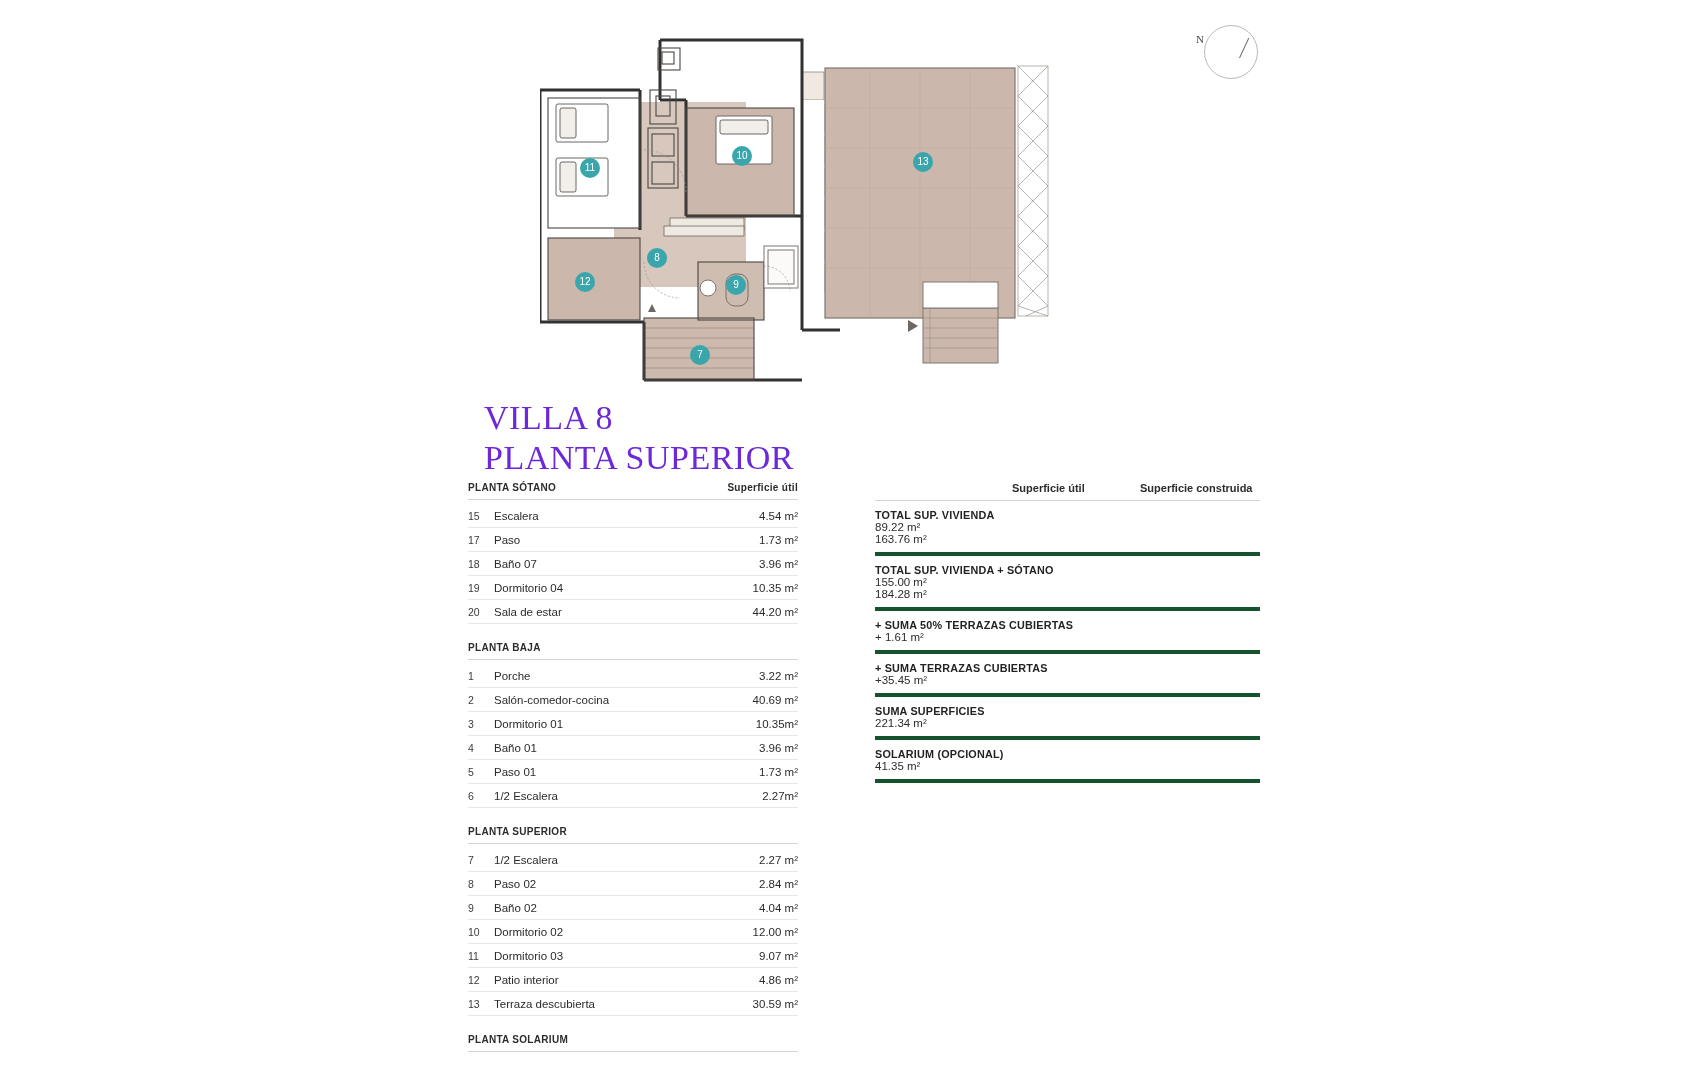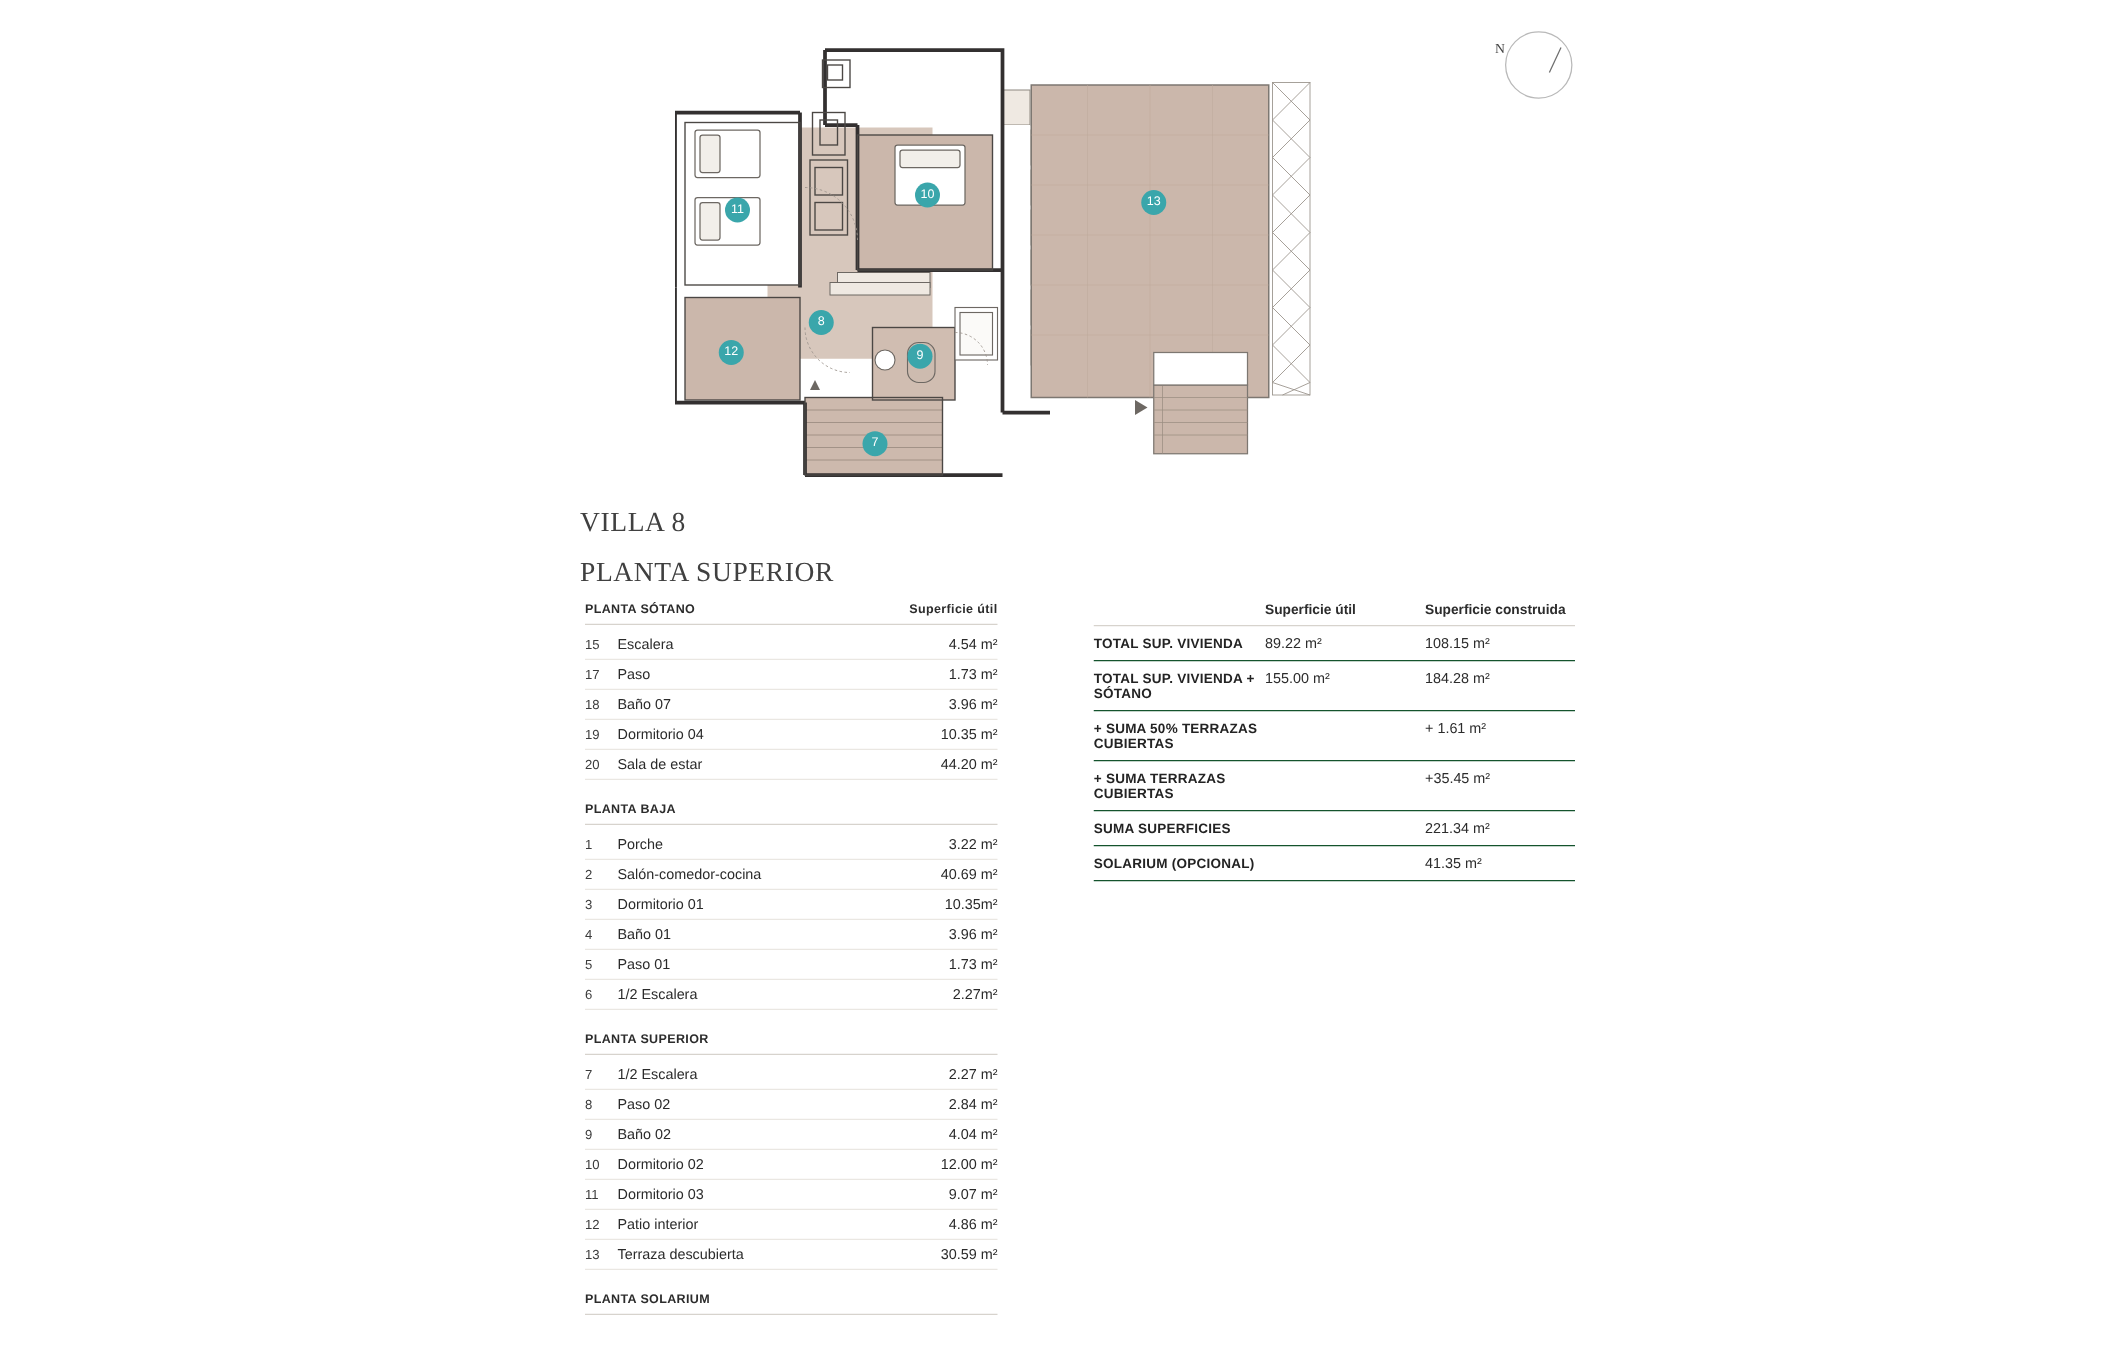--- a/index.html
+++ b/index.html
@@ -66,27 +66,27 @@
     color: #ffffff;
     font-size: 10px;
     line-height: 20px;
     text-align: center;
     font-family: "Liberation Sans", sans-serif;
   }
 
   
   .title {
     position: absolute;
-    left: 464px;
+    left: 484px;
     top: 398px;
     font-family: "Liberation Serif", serif;
-    font-size: 22px;
+    font-size: 34px;
     line-height: 40px;
     letter-spacing: 0.5px;
-    color: #404040;
+    color: #6d28d9;
     font-weight: normal;
   }
   .title .line2 { display: block; }
 
   
   .left-table {
     position: absolute;
     left: 468px;
     top: 482px;
     width: 330px;
@@ -143,21 +143,22 @@
     font-size: 11px;
     padding-bottom: 6px;
     border-bottom: 1px solid #d7d3cd;
   }
   .rt-head .h1 { width: 128px; text-align: left; }
   .rt-head .h2 { width: 120px; text-align: left; }
   .rt-row {
     display: flex;
     align-items: baseline;
     padding: 8px 0 7px 0;
-    border-bottom: 1px solid #14532d;
+    border-bottom: 4px solid #14532d;
+    flex-direction: column;
   }
   .rt-row .rlabel {
     flex: 1;
     font-weight: bold;
     font-size: 10.8px;
     letter-spacing: 0.2px;
     color: #232323;
   }
   .rt-row .c1 {
     width: 128px;
@@ -464,21 +465,21 @@
 
 <div class="right-table">
   <div class="rt-head">
     <span class="h1">Superficie útil</span>
     <span class="h2">Superficie construida</span>
   </div>
 
   <div class="rt-row">
     <span class="rlabel">TOTAL SUP. VIVIENDA</span>
     <span class="c1">89.22 m²</span>
-    <span class="c2">108.15 m²</span>
+    <span class="c2">163.76 m²</span>
   </div>
   <div class="rt-row">
     <span class="rlabel">TOTAL SUP. VIVIENDA + SÓTANO</span>
     <span class="c1">155.00  m²</span>
     <span class="c2">184.28 m²</span>
   </div>
   <div class="rt-row">
     <span class="rlabel">+ SUMA 50% TERRAZAS CUBIERTAS</span>
     <span class="c1"></span>
     <span class="c2">+ 1.61 m²</span>

